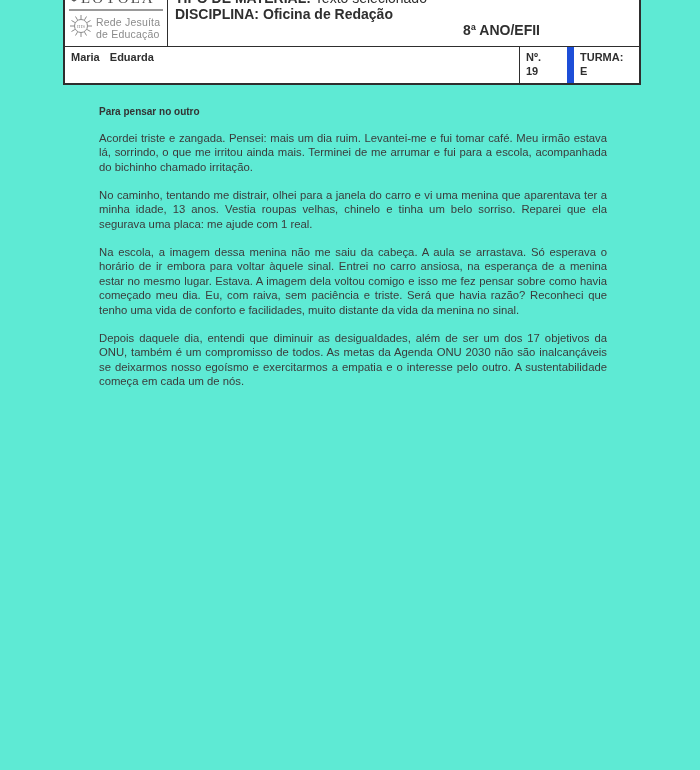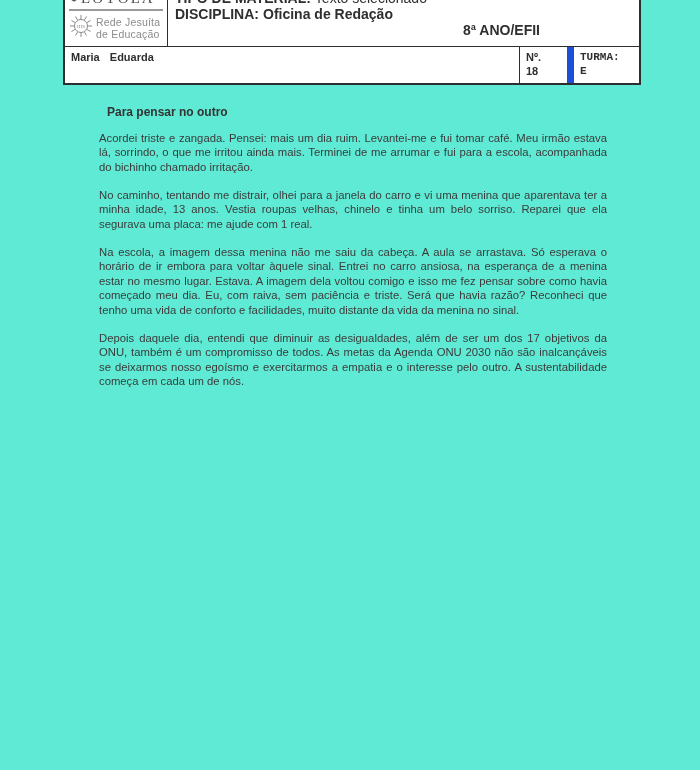--- a/index.html
+++ b/index.html
@@ -53,32 +53,32 @@
   .name-cell{
     width:455px;border-right:1px solid #2e2e2e;
     padding:3px 6px;font-weight:bold;font-size:11px;line-height:14px;color:#2f2f2f;
   }
   .name-l1{word-spacing:7px;}
   .num-cell{
     width:54px;border-right:7px solid #1d4ed8;
     padding:3px 6px;font-weight:bold;font-size:11px;line-height:14px;color:#2f2f2f;
   }
   .turma-cell{
-    flex:1;padding:3px 6px;font-weight:bold;font-size:11px;line-height:14px;color:#2f2f2f;font-family:Liberation Mono, monospace;
+    flex:1;padding:3px 6px;font-weight:bold;font-size:11px;line-height:14px;color:#2f2f2f;
   }
   .two-line span{display:block;}
 
   
   .essay{
     position:absolute;left:99px;top:105px;width:508px;
     font-size:11.3px;line-height:14.5px;color:#3b3b3b;
   }
   .essay-title{
-    font-size:12px;font-weight:bold;color:#333;
-    margin:0 0 11px 8px;
+    font-size:10px;font-weight:bold;color:#333;
+    margin:0 0 11px 0;
   }
   .essay p{
     margin:0 0 13.5px 0;
     text-align:justify;
   }
 </style>
 </head>
 <body>
 
 <div class="page">
@@ -134,21 +134,21 @@
         </div>
       </div>
     </div>
 
     <div class="row row2">
       <div class="cell name-cell two-line">
         <span class="name-l1">Maria Eduarda</span>
       </div>
       <div class="cell num-cell two-line">
         <span>Nº.</span>
-        <span>18</span>
+        <span>19</span>
       </div>
       <div class="cell turma-cell two-line">
         <span>TURMA:</span>
         <span>E</span>
       </div>
     </div>
   </div>
 
   <div class="essay">
     <h2 class="essay-title">Para pensar no outro</h2>

